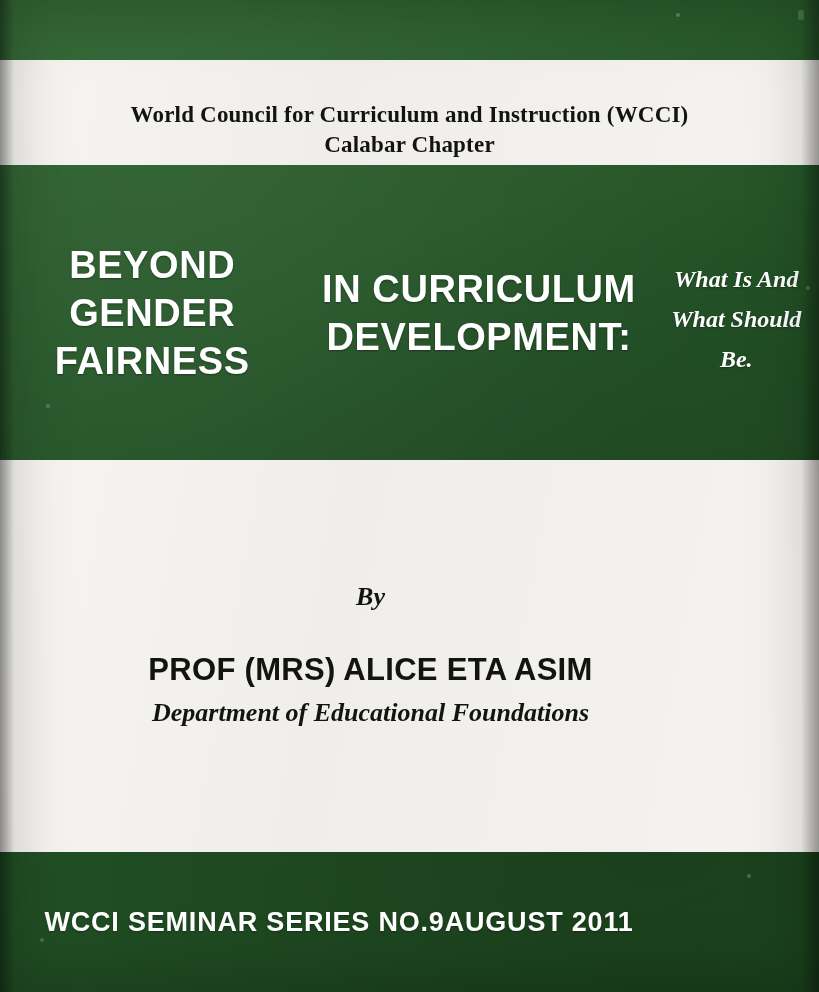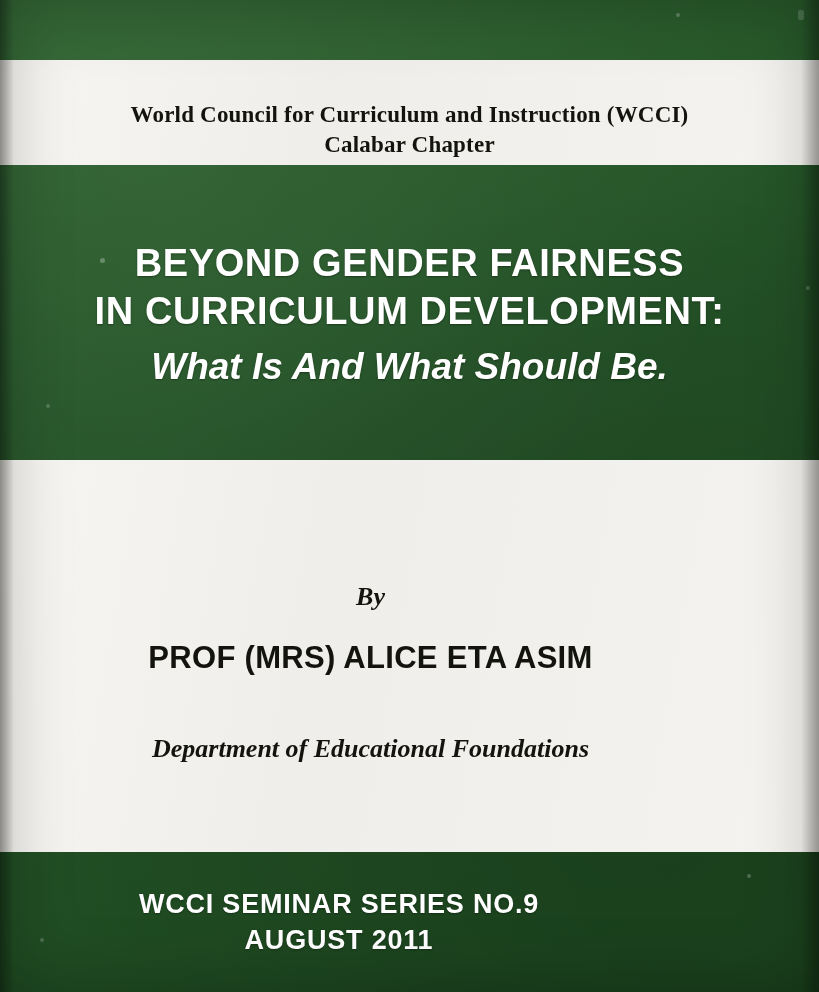--- a/index.html
+++ b/index.html
@@ -57,40 +57,40 @@
     font-size: 23px;
   }
   
   #title-block {
     position: absolute;
     left: 0;
     top: 165px;
     width: 819px;
     height: 295px;
     display: flex;
-    flex-direction: column;
+    flex-direction: row;
     justify-content: center;
     align-items: center;
   }
   .title-main {
     color: #ffffff;
     font-family: "Liberation Sans", sans-serif;
     font-weight: bold;
     font-size: 38px;
     line-height: 48px;
     letter-spacing: 0.6px;
     text-align: center;
     text-shadow: 0 1px 2px rgba(0,0,0,0.35);
   }
   .title-sub {
     color: #ffffff;
-    font-family: Liberation Sans, sans-serif;
+    font-family: Liberation Serif, serif;
     font-weight: bold;
     font-style: italic;
-    font-size: 37px;
+    font-size: 24px;
     line-height: 40px;
     text-align: center;
     margin-top: 12px;
     text-shadow: 0 1px 2px rgba(0,0,0,0.35);
   }
   
   #author-band {
     top: 460px;
     height: 392px;
   }
@@ -114,39 +114,38 @@
     font-weight: bold;
     font-size: 26px;
     margin-bottom: 28px;
   }
   .author-name {
     font-family: "Liberation Sans", sans-serif;
     font-weight: bold;
     font-size: 31px;
     letter-spacing: 0.3px;
     margin-bottom: 8px;
+    margin-top: 12px;
   }
   .author-dept,
   .author-univ {
     font-family: "Liberation Serif", serif;
     font-weight: bold;
     font-style: italic;
     font-size: 26px;
     line-height: 33px;
-    margin-top: 48px;
   }
   
   #footer-block {
     position: absolute;
     left: 0;
     top: 852px;
     width: 678px;
     height: 140px;
     display: flex;
-    flex-direction: column;
     align-items: center;
     justify-content: center;
   }
   .footer-line {
     color: #ffffff;
     font-family: "Liberation Sans", sans-serif;
     font-weight: bold;
     font-size: 27px;
     line-height: 36px;
     letter-spacing: 0.8px;

